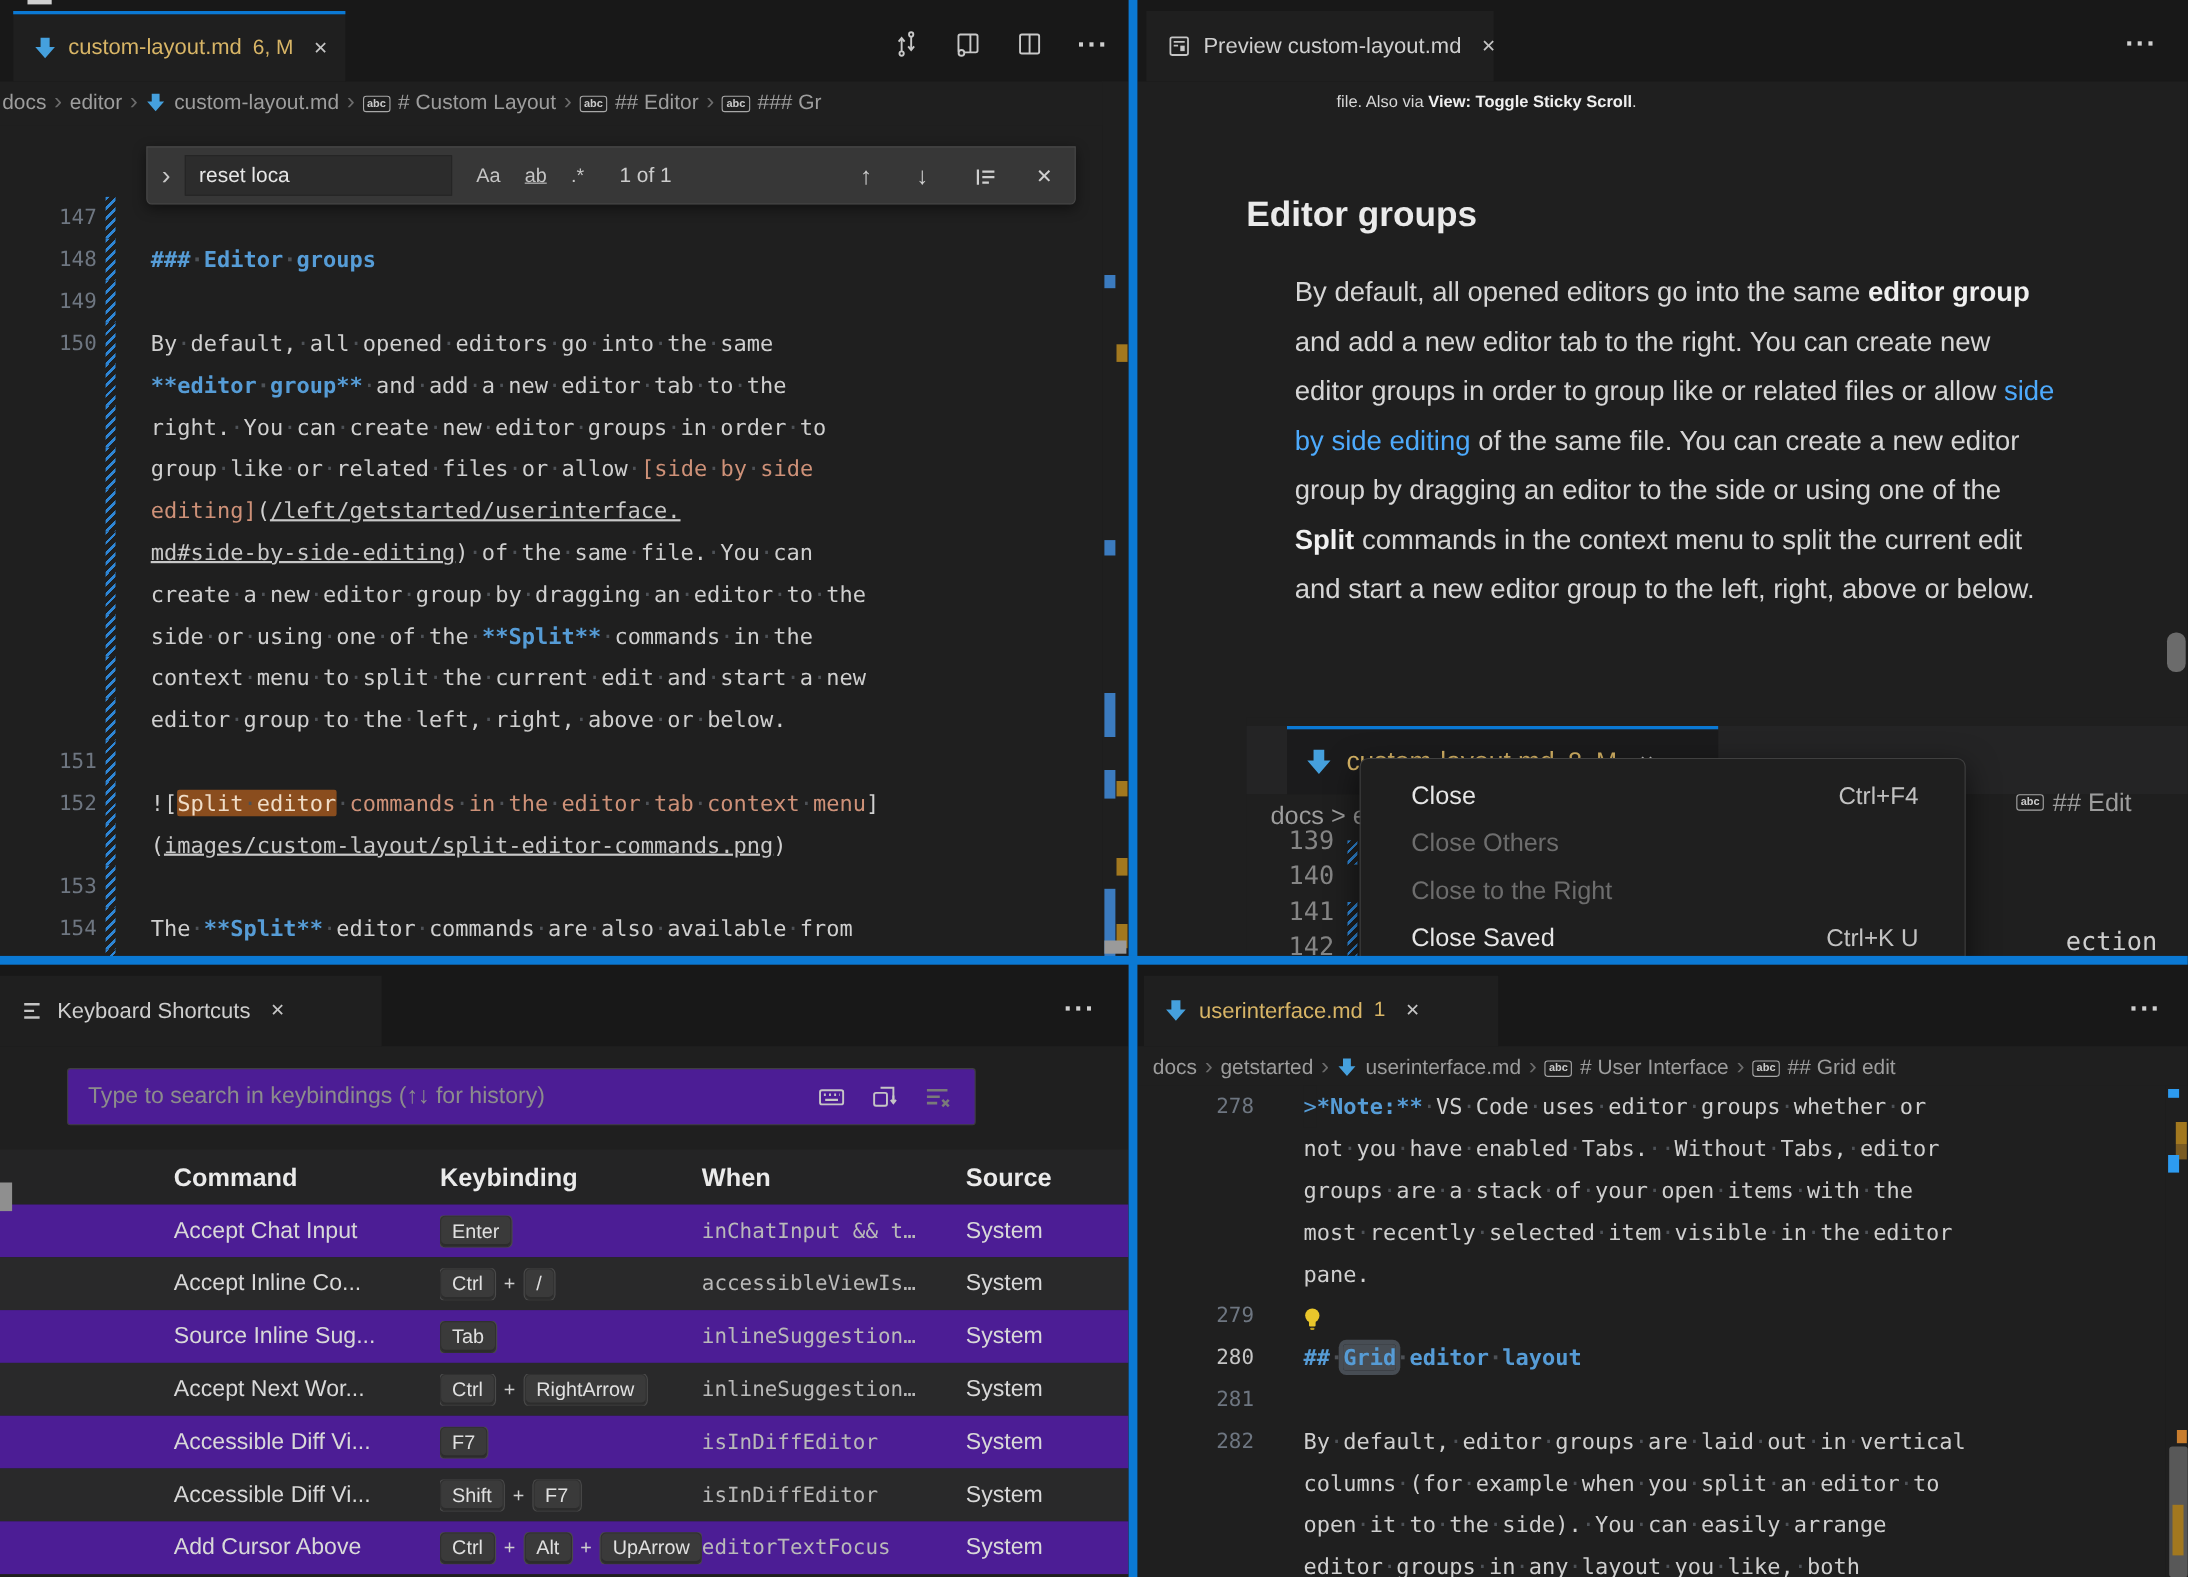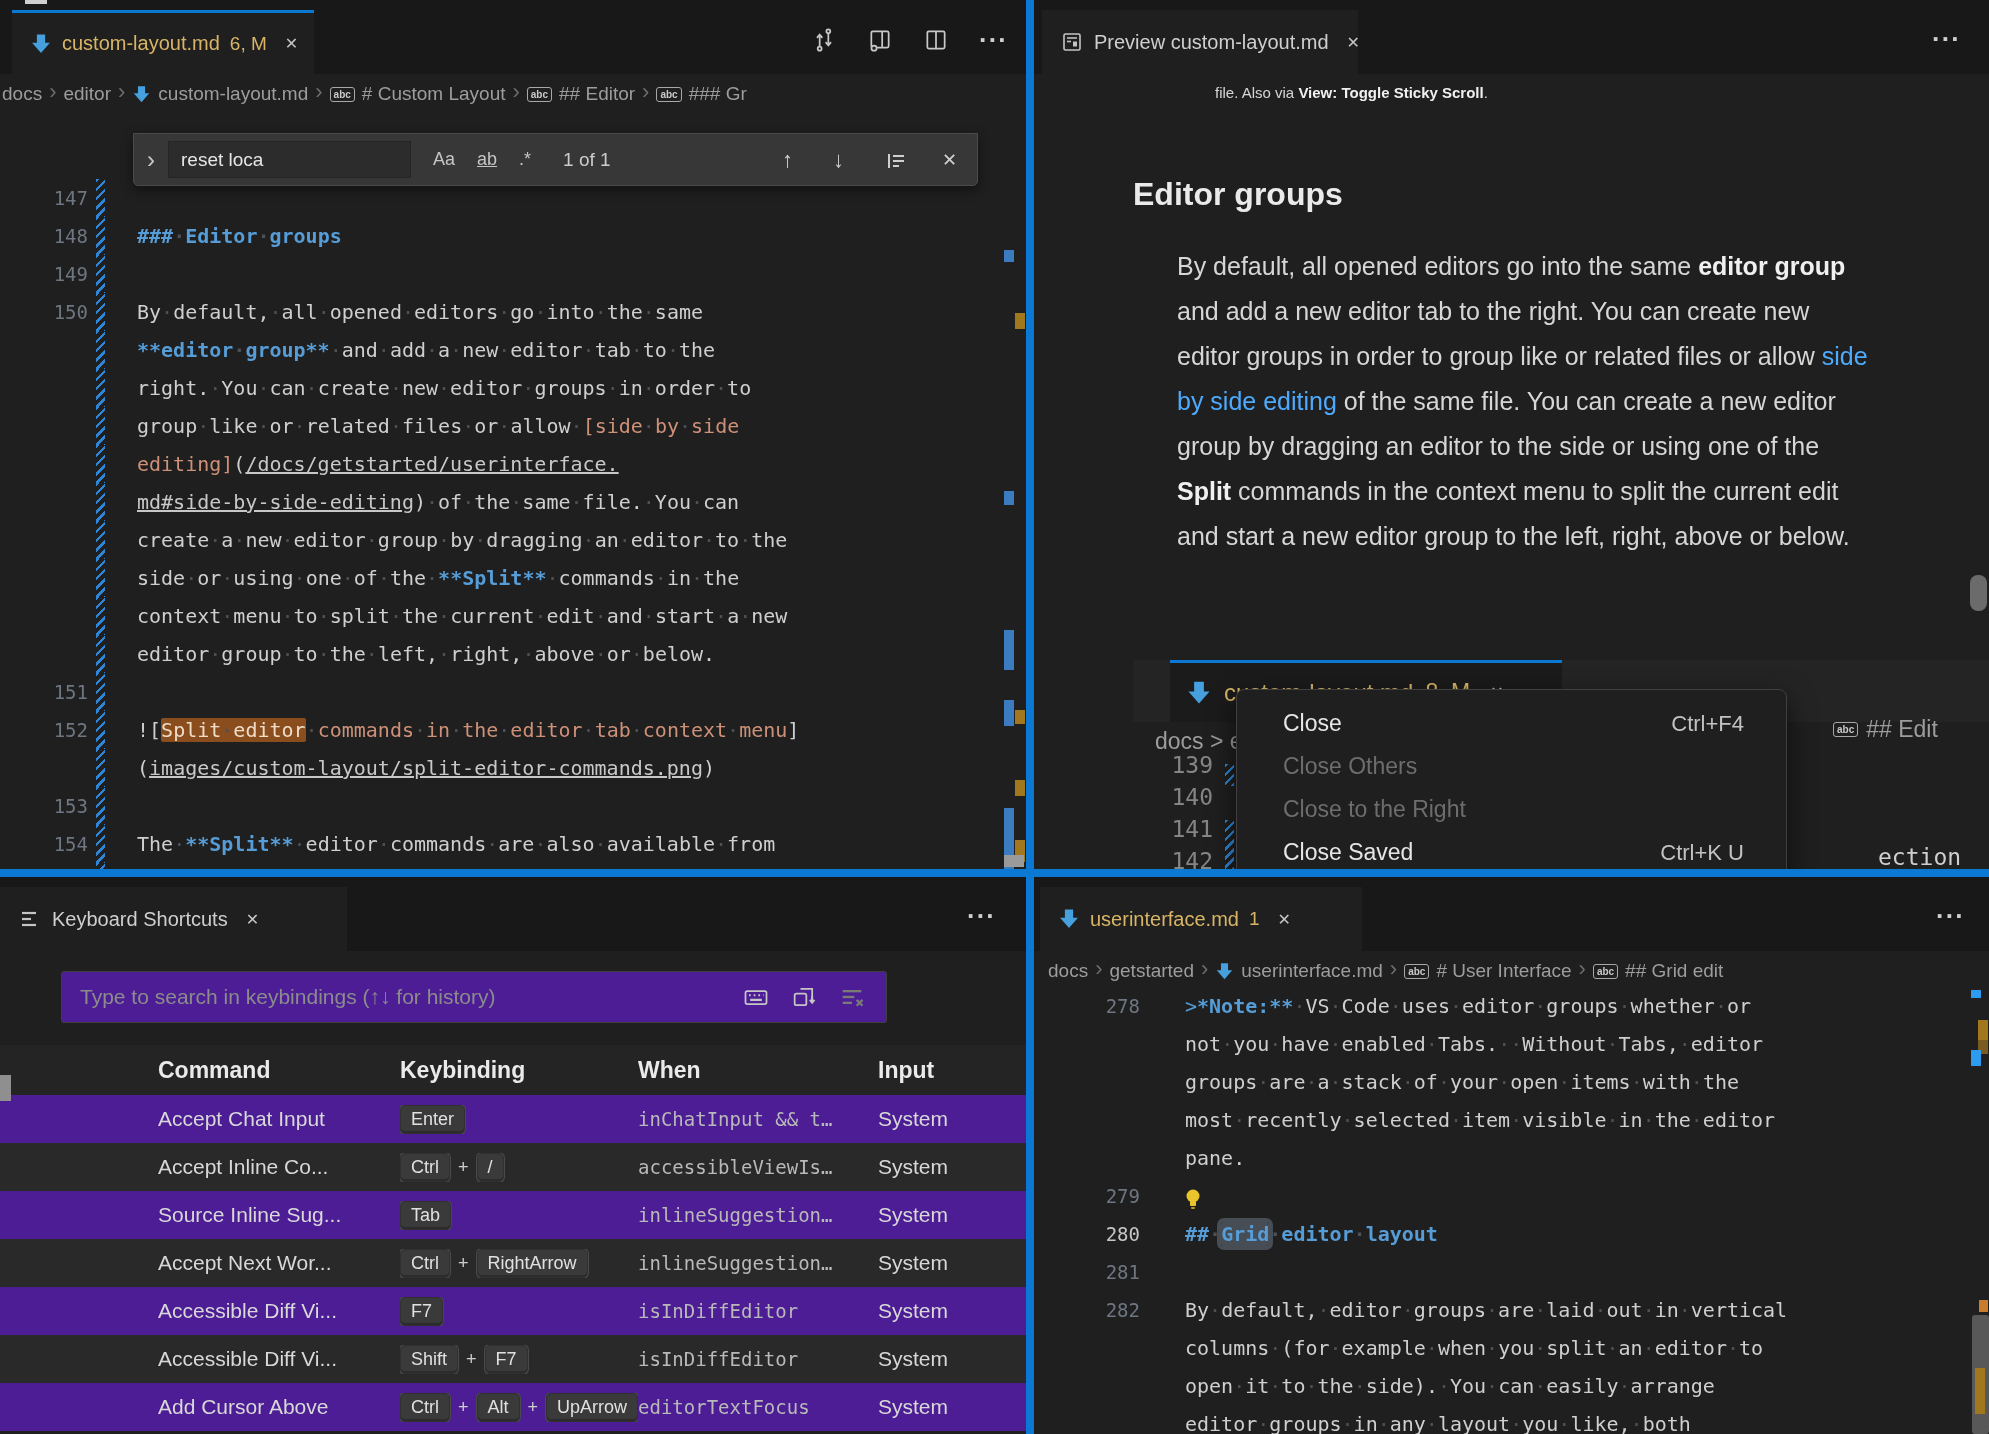--- a/index.html
+++ b/index.html
@@ -202,21 +202,21 @@
         </span>
       </div>
     <div class="editor" id="tl-editor" style="top:114px;bottom:0;padding-top:65px;">
         <div class="code-row"><span class="lnum" style="width: 88px;">147</span><span class="gcol striped" style="width: 49px;"></span><span class="ltext"></span></div>
         <div class="code-row"><span class="lnum" style="width: 88px;">148</span><span class="gcol striped" style="width: 49px;"></span><span class="ltext"><span class="seg b">###<i class="wsd">·</i>Editor<i class="wsd">·</i>groups</span></span></div>
         <div class="code-row"><span class="lnum" style="width: 88px;">149</span><span class="gcol striped" style="width: 49px;"></span><span class="ltext"></span></div>
         <div class="code-row"><span class="lnum" style="width: 88px;">150</span><span class="gcol striped" style="width: 49px;"></span><span class="ltext"><span class="seg p">By<i class="wsd">·</i>default,<i class="wsd">·</i>all<i class="wsd">·</i>opened<i class="wsd">·</i>editors<i class="wsd">·</i>go<i class="wsd">·</i>into<i class="wsd">·</i>the<i class="wsd">·</i>same</span></span></div>
         <div class="code-row"><span class="lnum" style="width: 88px;"></span><span class="gcol striped" style="width: 49px;"></span><span class="ltext"><span class="seg b">**editor<i class="wsd">·</i>group**</span><span class="seg p"><i class="wsd">·</i>and<i class="wsd">·</i>add<i class="wsd">·</i>a<i class="wsd">·</i>new<i class="wsd">·</i>editor<i class="wsd">·</i>tab<i class="wsd">·</i>to<i class="wsd">·</i>the</span></span></div>
         <div class="code-row"><span class="lnum" style="width: 88px;"></span><span class="gcol striped" style="width: 49px;"></span><span class="ltext"><span class="seg p">right.<i class="wsd">·</i>You<i class="wsd">·</i>can<i class="wsd">·</i>create<i class="wsd">·</i>new<i class="wsd">·</i>editor<i class="wsd">·</i>groups<i class="wsd">·</i>in<i class="wsd">·</i>order<i class="wsd">·</i>to</span></span></div>
         <div class="code-row"><span class="lnum" style="width: 88px;"></span><span class="gcol striped" style="width: 49px;"></span><span class="ltext"><span class="seg p">group<i class="wsd">·</i>like<i class="wsd">·</i>or<i class="wsd">·</i>related<i class="wsd">·</i>files<i class="wsd">·</i>or<i class="wsd">·</i>allow<i class="wsd">·</i></span><span class="seg o">[side<i class="wsd">·</i>by<i class="wsd">·</i>side</span></span></div>
-        <div class="code-row"><span class="lnum" style="width: 88px;"></span><span class="gcol striped" style="width: 49px;"></span><span class="ltext"><span class="seg o">editing]</span><span class="seg p">(</span><span class="seg u">/docs/getstarted/userinterface.</span></span></div>
+        <div class="code-row"><span class="lnum" style="width: 88px;"></span><span class="gcol striped" style="width: 49px;"></span><span class="ltext"><span class="seg o">editing]</span><span class="seg p">(</span><span class="seg u">/left/getstarted/userinterface.</span></span></div>
         <div class="code-row"><span class="lnum" style="width: 88px;"></span><span class="gcol striped" style="width: 49px;"></span><span class="ltext"><span class="seg u">md#side-by-side-editing</span><span class="seg p">)<i class="wsd">·</i>of<i class="wsd">·</i>the<i class="wsd">·</i>same<i class="wsd">·</i>file.<i class="wsd">·</i>You<i class="wsd">·</i>can</span></span></div>
         <div class="code-row"><span class="lnum" style="width: 88px;"></span><span class="gcol striped" style="width: 49px;"></span><span class="ltext"><span class="seg p">create<i class="wsd">·</i>a<i class="wsd">·</i>new<i class="wsd">·</i>editor<i class="wsd">·</i>group<i class="wsd">·</i>by<i class="wsd">·</i>dragging<i class="wsd">·</i>an<i class="wsd">·</i>editor<i class="wsd">·</i>to<i class="wsd">·</i>the</span></span></div>
         <div class="code-row"><span class="lnum" style="width: 88px;"></span><span class="gcol striped" style="width: 49px;"></span><span class="ltext"><span class="seg p">side<i class="wsd">·</i>or<i class="wsd">·</i>using<i class="wsd">·</i>one<i class="wsd">·</i>of<i class="wsd">·</i>the<i class="wsd">·</i></span><span class="seg b">**Split**</span><span class="seg p"><i class="wsd">·</i>commands<i class="wsd">·</i>in<i class="wsd">·</i>the</span></span></div>
         <div class="code-row"><span class="lnum" style="width: 88px;"></span><span class="gcol striped" style="width: 49px;"></span><span class="ltext"><span class="seg p">context<i class="wsd">·</i>menu<i class="wsd">·</i>to<i class="wsd">·</i>split<i class="wsd">·</i>the<i class="wsd">·</i>current<i class="wsd">·</i>edit<i class="wsd">·</i>and<i class="wsd">·</i>start<i class="wsd">·</i>a<i class="wsd">·</i>new</span></span></div>
         <div class="code-row"><span class="lnum" style="width: 88px;"></span><span class="gcol striped" style="width: 49px;"></span><span class="ltext"><span class="seg p">editor<i class="wsd">·</i>group<i class="wsd">·</i>to<i class="wsd">·</i>the<i class="wsd">·</i>left,<i class="wsd">·</i>right,<i class="wsd">·</i>above<i class="wsd">·</i>or<i class="wsd">·</i>below.</span></span></div>
         <div class="code-row"><span class="lnum" style="width: 88px;">151</span><span class="gcol striped" style="width: 49px;"></span><span class="ltext"></span></div>
         <div class="code-row"><span class="lnum" style="width: 88px;">152</span><span class="gcol striped" style="width: 49px;"></span><span class="ltext"><span class="seg p">![</span><span class="seg m">Split<i class="wsd">·</i>editor</span><span class="seg o"><i class="wsd">·</i>commands<i class="wsd">·</i>in<i class="wsd">·</i>the<i class="wsd">·</i>editor<i class="wsd">·</i>tab<i class="wsd">·</i>context<i class="wsd">·</i>menu</span><span class="seg p">]</span></span></div>
         <div class="code-row"><span class="lnum" style="width: 88px;"></span><span class="gcol striped" style="width: 49px;"></span><span class="ltext"><span class="seg p">(</span><span class="seg u">images/custom-layout/split-editor-commands.png</span><span class="seg p">)</span></span></div>
         <div class="code-row"><span class="lnum" style="width: 88px;">153</span><span class="gcol striped" style="width: 49px;"></span><span class="ltext"></span></div>
         <div class="code-row"><span class="lnum" style="width: 88px;">154</span><span class="gcol striped" style="width: 49px;"></span><span class="ltext"><span class="seg p">The<i class="wsd">·</i></span><span class="seg b">**Split**</span><span class="seg p"><i class="wsd">·</i>editor<i class="wsd">·</i>commands<i class="wsd">·</i>are<i class="wsd">·</i>also<i class="wsd">·</i>available<i class="wsd">·</i>from</span></span></div>
@@ -362,21 +362,21 @@
             <path d="M4 17 H12"></path>
             <path d="M16 14.5 l5 5 M21 14.5 l-5 5"></path>
         </svg>
       </span>
     </div>
     <div class="ktable" id="ktable">
         <div class="krow head">
           <span>Command</span>
           <span>Keybinding</span>
           <span>When</span>
-          <span>Input</span>
+          <span>Source</span>
         </div>
         <div class="krow dark">
           <span>Accept Chat Input</span>
           <span class="kbind"><span class="kcap">Enter</span></span>
           <span class="kwhen">inChatInput &amp;&amp; t…</span>
           <span>System</span>
         </div>
         <div class="krow light">
           <span>Accept Inline Co...</span>
           <span class="kbind"><span class="kcap">Ctrl</span><span class="kplus">+</span><span class="kcap">/</span></span>

